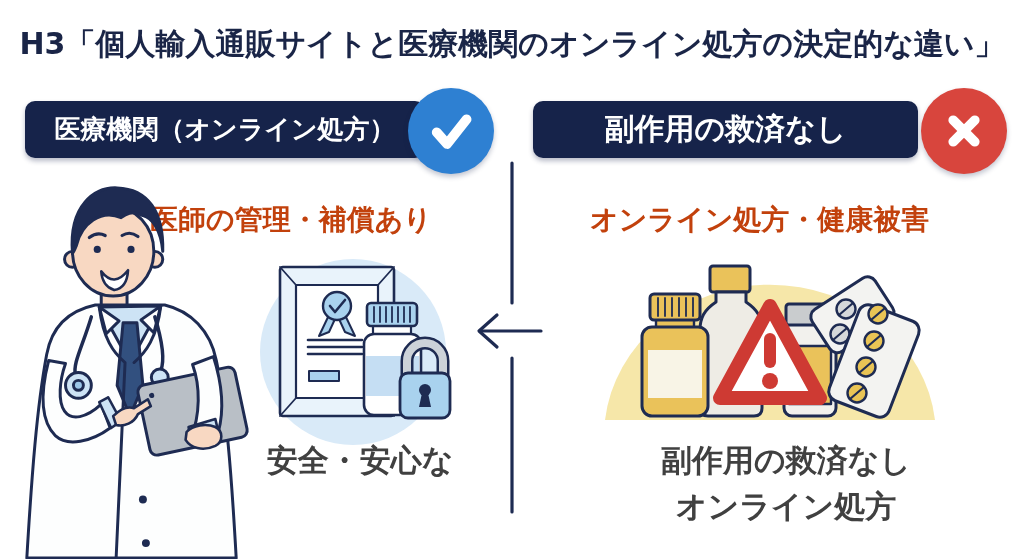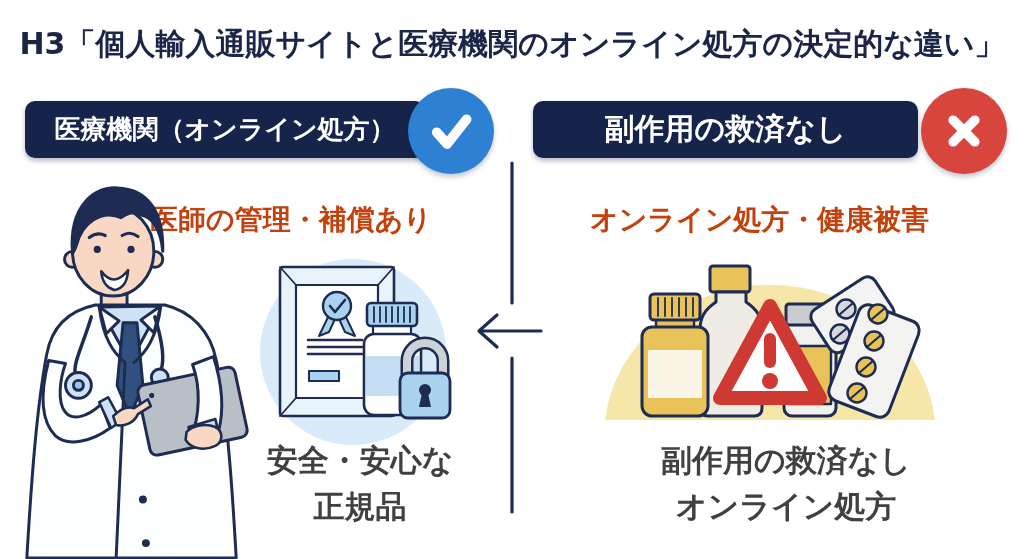--- a/index.html
+++ b/index.html
@@ -244,20 +244,19 @@
       <g>
         <path d="M180 56 L 230 148 L 130 148 Z" fill="#ffffff" stroke="#ce3a33" stroke-width="14" stroke-linejoin="round"></path>
         <rect x="174" y="83" width="12" height="35" rx="6" fill="#ce3a33" stroke="none"></rect>
         <circle cx="180" cy="131" r="8" fill="#ce3a33" stroke="none"></circle>
       </g>
     </g>
   </svg>
 
   <div class="caption caption-left">
     <div>安全・安心な</div>
-    <div>正規品</div>
   </div>
   <div class="caption caption-right">
     <div>副作用の救済なし</div>
     <div>オンライン処方</div>
   </div>
 
 </div>
 
 </body></html>

